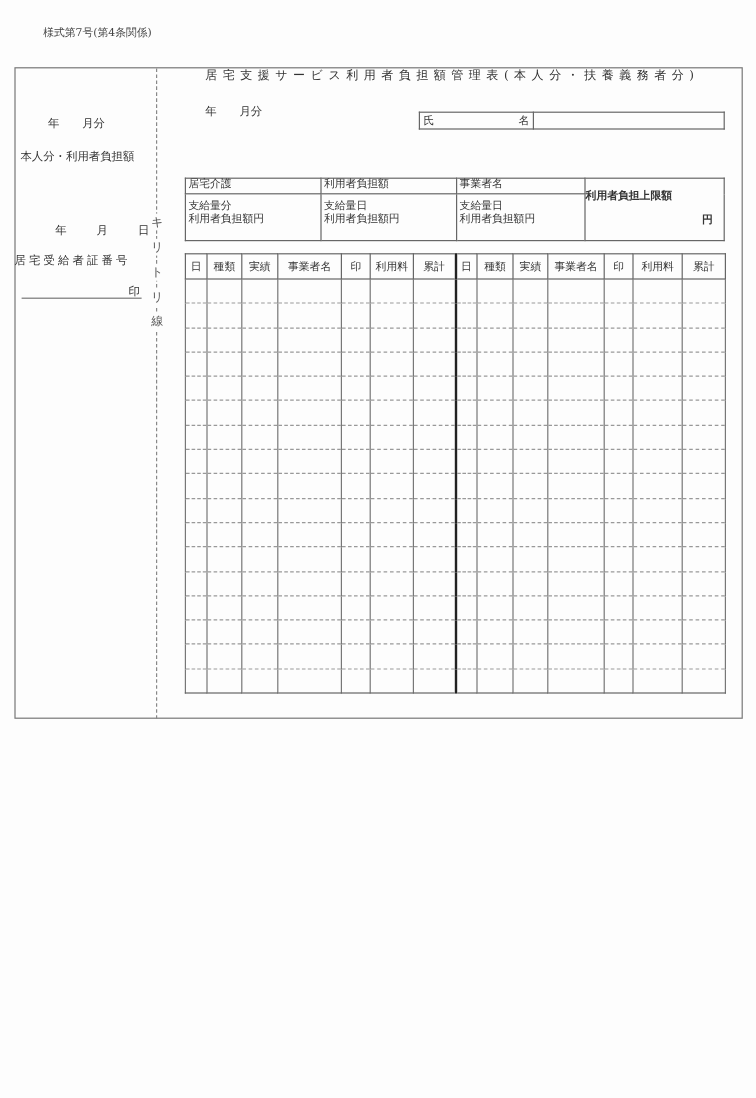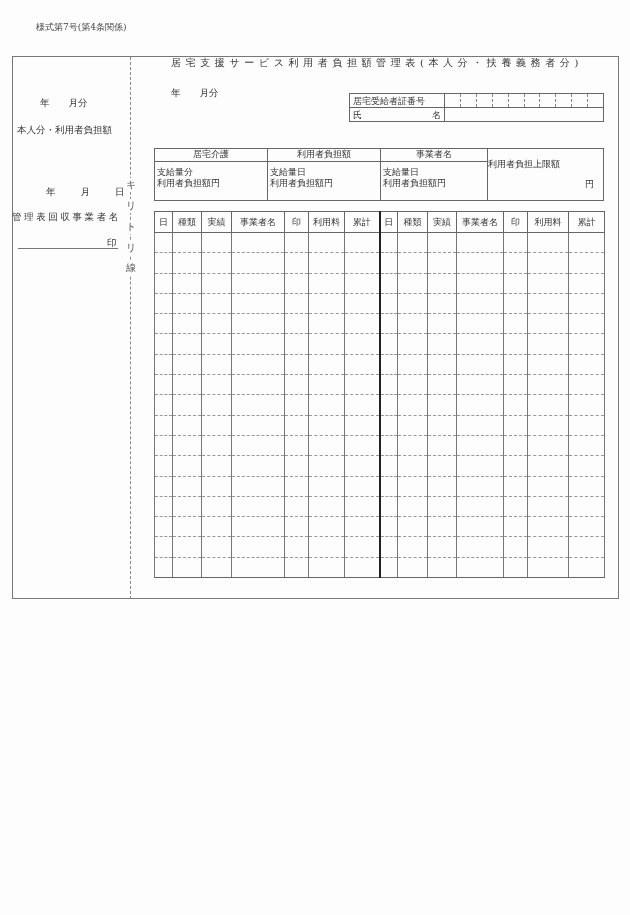--- a/index.html
+++ b/index.html
@@ -21,23 +21,23 @@
   table { border-collapse:collapse; }
   .cert { left:349px; top:93px; width:255px; }
   .cert td { border:1px solid #666; height:13px; padding:0 3px; font-size:9px; line-height:12px; }
   .cert .lbl { width:88px; white-space:nowrap; }
   .digits { display:flex; height:13px; }
   .digits span { flex:1; border-left:1px dashed #888; }
   .digits span:first-child { border-left:none; }
 
   .summary { left:154px; top:148px; width:450px; }
   .summary td { border:1px solid #666; padding:0 2px; font-size:9px; line-height:11px; vertical-align:top; }
-  .summary .hd { text-align:center; height:12px; }
+  .summary .hd { text-align:left; height:12px; }
   .summary .row-line { display:flex; justify-content:flex-start; }
-  .limit-cell { position:relative; }
+  .limit-cell { position:relative;font-weight:bold; }
 
   .main { left:154px; top:211px; width:450px; table-layout:fixed; }
   .main th { border:1px solid #666; font-weight:normal; font-size:9px; height:20px; padding:0; text-align:center; color:#333; }
   .main td { border-left:1px solid #777; border-right:1px solid #777; border-top:1px dashed #999; height:19.3px; padding:0; }
   .main tr.r1 td { border-top:1px solid #666; }
   .main tr:last-child td { border-bottom:1px solid #666; }
   .main .thick { border-left:2px solid #222 !important; }
 </style>
 </head>
 <body>
@@ -48,46 +48,29 @@
 <div class="abs cut-line"></div>
 <div class="abs cut-label" style="top:178px">キ</div>
 <div class="abs cut-label" style="top:199px">リ</div>
 <div class="abs cut-label" style="top:220px">ト</div>
 <div class="abs cut-label" style="top:241px">リ</div>
 <div class="abs cut-label" style="top:261px">線</div>
 
 <div class="abs stub-text" style="left:40px;top:97px">年　　月分</div>
 <div class="abs stub-text" style="left:17px;top:124px">本人分・利用者負担額</div>
 <div class="abs stub-text" style="left:46px;top:186px;letter-spacing:2px">年　　月　　日</div>
-<div class="abs stub-text" style="left:12px;top:211px;letter-spacing:2.6px">管理表回収事業者名</div>
+<div class="abs stub-text" style="left:12px;top:211px;letter-spacing:2.6px">居宅受給者証番号</div>
 <div class="abs stub-text" style="left:107px;top:237px">印</div>
 <div class="abs stub-line"></div>
 
 <div class="abs title">居宅支援サービス利用者負担額管理表(本人分・扶養義務者分)</div>
 <div class="abs ym">年　　月分</div>
 
 <table class="abs cert">
   <tbody>
-      <tr>
-    <td class="lbl">居宅受給者証番号</td>
-    <td style="padding:0">
-      <div class="digits">
-        <span></span>
-        <span></span>
-        <span></span>
-        <span></span>
-        <span></span>
-        <span></span>
-        <span></span>
-        <span></span>
-        <span></span>
-        <span></span>
-      </div>
-    </td>
-  </tr>
   <tr>
     <td class="lbl">
       <span style="display:flex;justify-content:space-between">
         <span>氏</span>
         <span>名</span>
       </span>
     </td>
     <td></td>
   </tr>
 </tbody>

